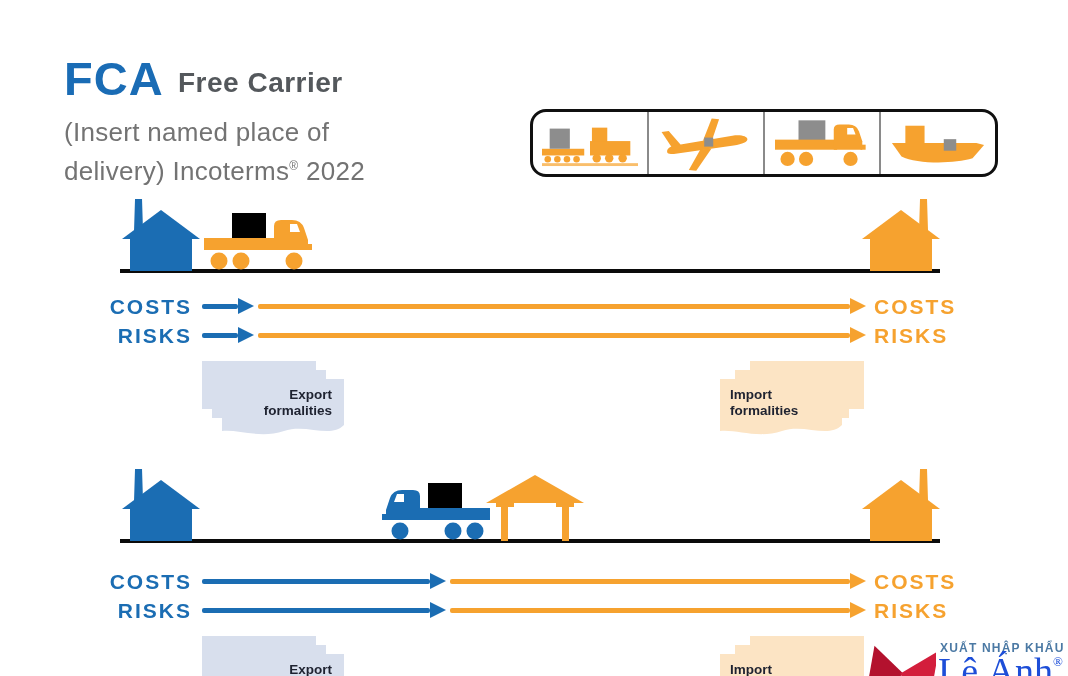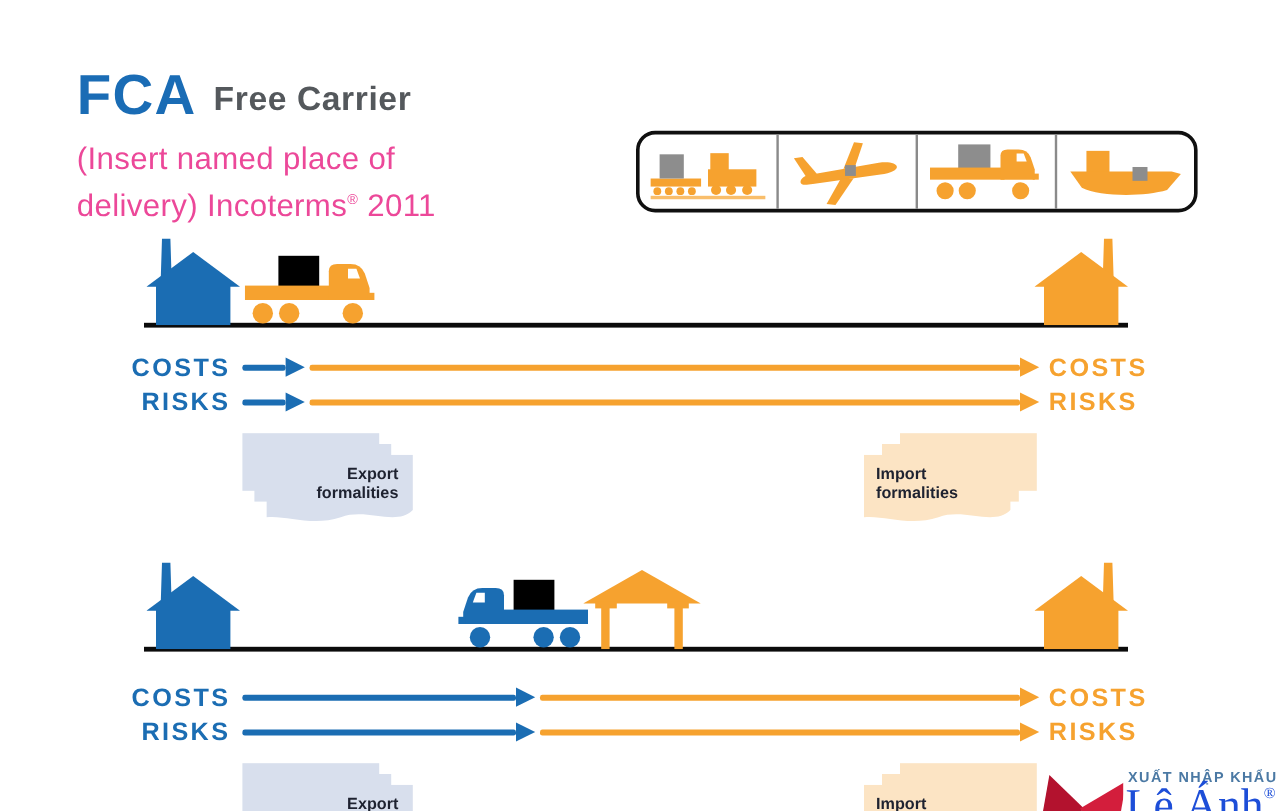--- a/index.html
+++ b/index.html
@@ -3,21 +3,21 @@
 <meta charset="utf-8">
 <style>
   html,body{margin:0;padding:0;background:#fff;}
   #canvas{position:relative;width:1068px;height:676px;background:#ffffff;overflow:hidden;
           font-family:"Liberation Sans",sans-serif;margin-top:43px;}
   .abs{position:absolute;}
 
   
   .fca{left:64px;top:8px;font-size:47px;font-weight:bold;color:#1A6CB5;letter-spacing:1px;}
   .free-carrier{left:178px;top:24px;font-size:28px;font-weight:bold;color:#54585C;letter-spacing:.5px;}
-  .subtitle{left:64px;top:72px;font-size:26px;color:#ec4899;line-height:34px;letter-spacing:.3px;}
+  .subtitle{left:64px;top:72px;font-size:26px;color:#737373;line-height:34px;letter-spacing:.3px;}
   .subtitle sup{font-size:12px;}
 
   
   .tbox{left:530px;top:66px;width:468px;height:68px;border:3px solid #101010;border-radius:16px;
         display:flex;align-items:stretch;background:#fff;box-sizing:border-box;}
   .tcell{flex:1;display:flex;align-items:center;justify-content:center;}
   .tcell + .tcell{border-left:2px solid #8A8A8A;}
 
   
   .ground{height:4px;background:#0B0B0B;left:120px;width:820px;}
@@ -57,21 +57,21 @@
 </style>
 </head>
 <body>
 
 <div id="canvas">
 
   <div class="abs fca">FCA</div>
   <div class="abs free-carrier">Free Carrier</div>
   <div class="abs subtitle">
     <span>(Insert named place of</span><br>
-    <span>delivery) Incoterms</span><sup>®</sup><span> 2011</span>
+    <span>delivery) Incoterms</span><sup>®</sup><span> 2022</span>
   </div>
 
   <div class="abs tbox">
     <div class="tcell">
       <svg width="96" height="52" viewBox="0 0 100 52">
         <rect x="0" y="47" width="100" height="3" fill="#F9BE6B"></rect>
         <g fill="#F6A22F">
           <rect x="0" y="32" width="44" height="7"></rect>
           <circle cx="6" cy="43" r="3.4"></circle>
             <circle cx="16" cy="43" r="3.4"></circle>

